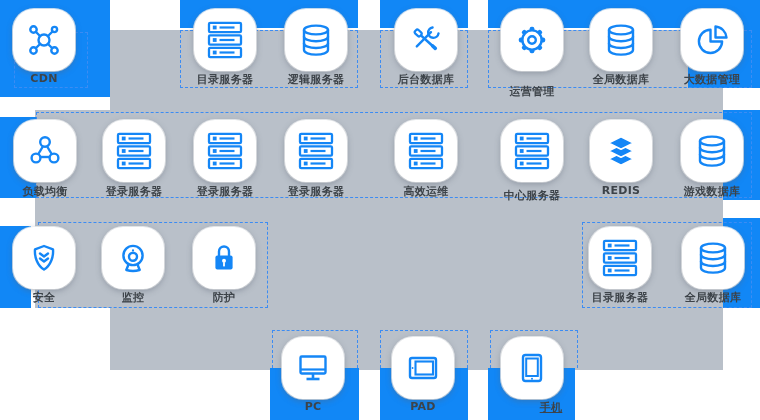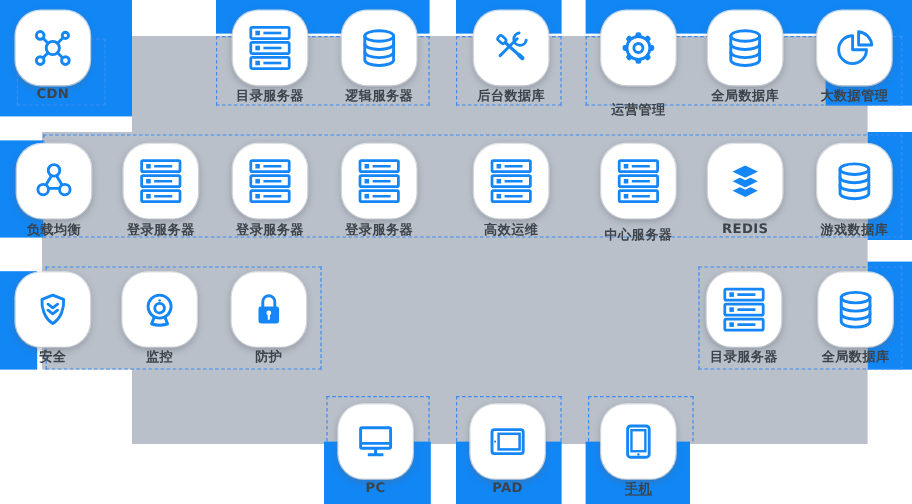--- a/index.html
+++ b/index.html
@@ -368,15 +368,15 @@
       <div class="node-label" style="left: 368px; top: 400px; color: rgb(61, 67, 73); text-align: center;">PAD</div>
       <div class="node" style="left: 501px; top: 337px;">
         <svg viewBox="-20 -20 40 40" width="40" height="40">
     <g stroke="#1486f6" fill="none">
       <rect x="-9" y="-13" width="18" height="26" rx="2.5" stroke-width="2.4"></rect>
       <rect x="-5.8" y="-9.5" width="11.6" height="17.5" stroke-width="2"></rect>
       <circle cx="0" cy="10.8" r="1" fill="#1486f6" stroke="none"></circle>
     </g>
         </svg>
       </div>
-      <div class="node-label" style="left: 477px; top: 400px; color: rgb(61, 67, 73); text-decoration: underline;">手机</div>
+      <div class="node-label" style="left: 496px; top: 400px; color: rgb(61, 67, 73); text-decoration: underline;">手机</div>
     </div>
 </div>
 
 </body></html>

